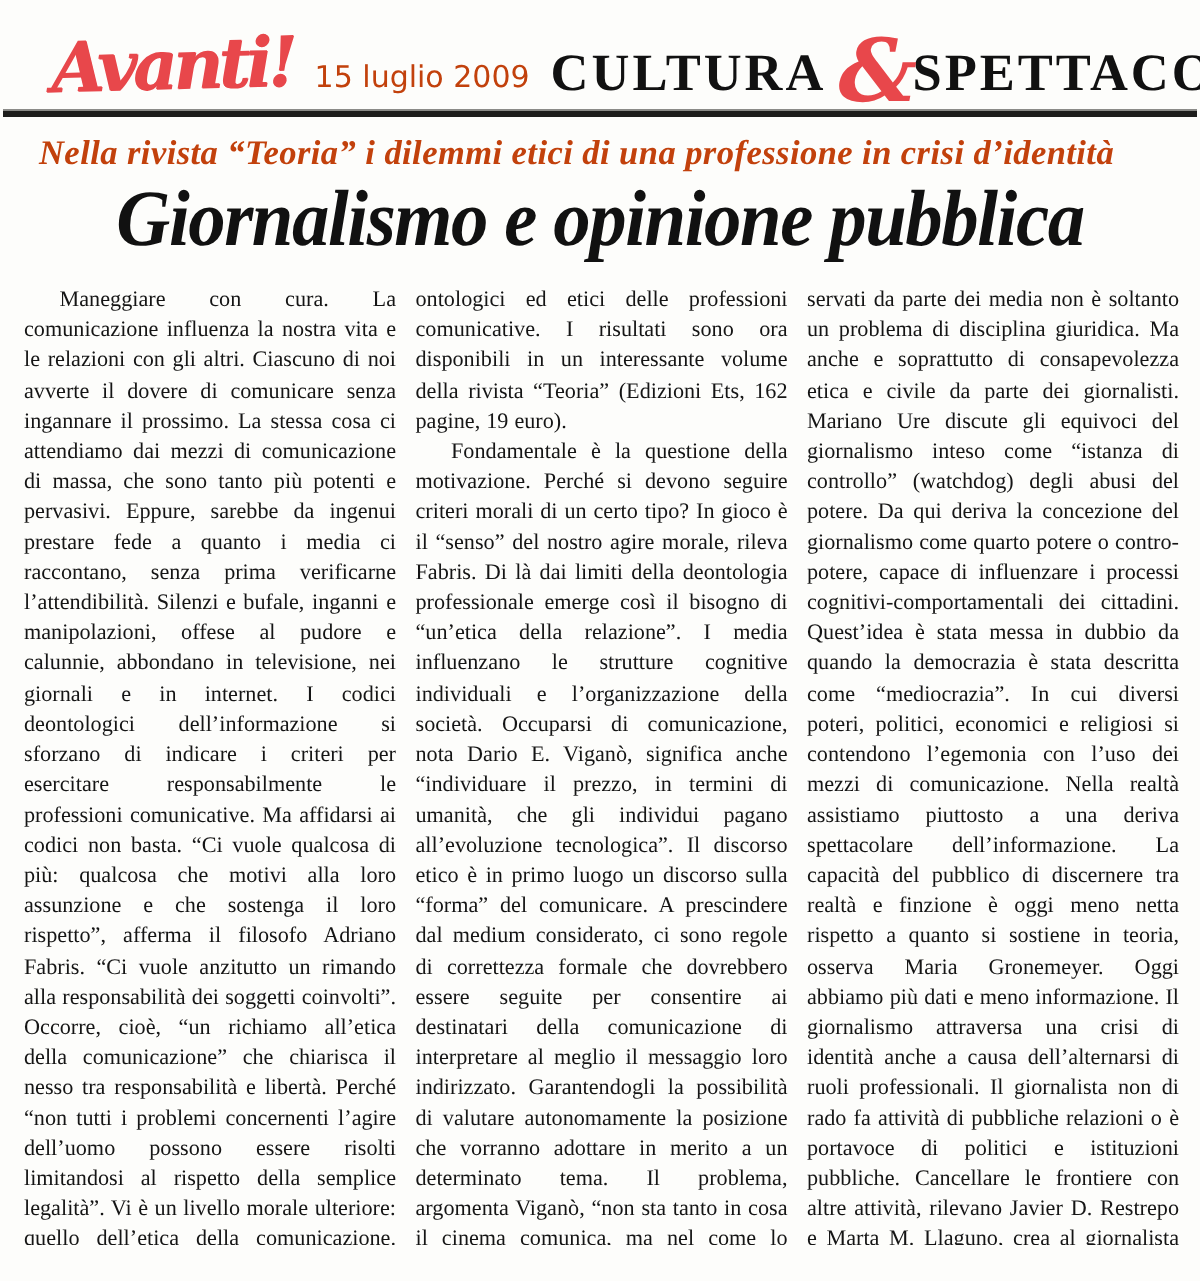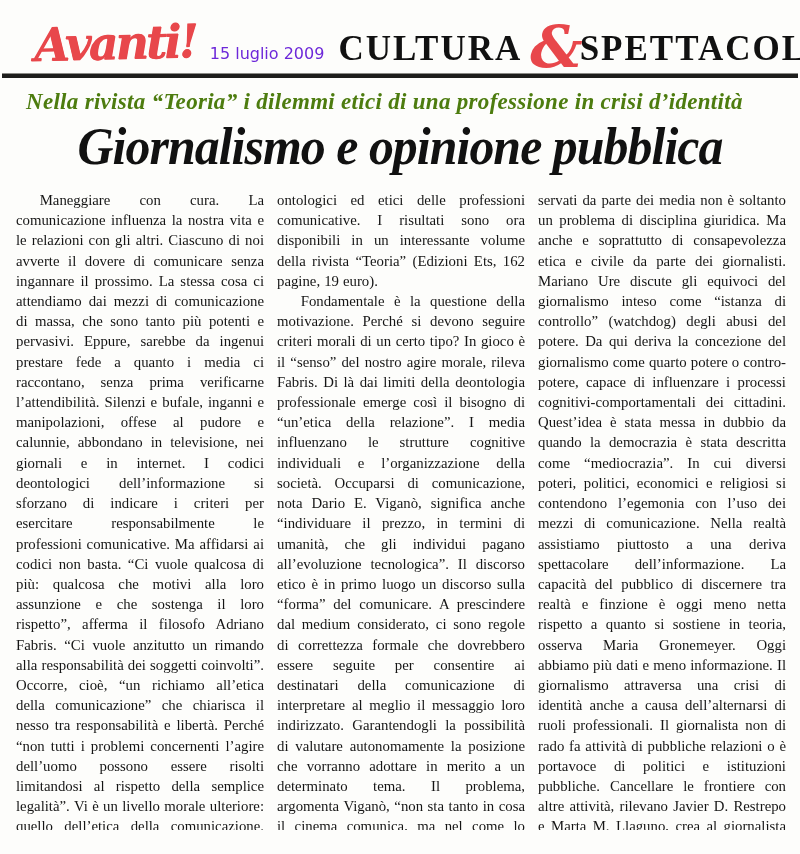--- a/index.html
+++ b/index.html
@@ -27,22 +27,22 @@
     font-size: 46px;
     line-height: 0.95;
     color: #e8474b;
     letter-spacing: -3px;
     transform: rotate(-1.5deg);
     white-space: nowrap;
     text-shadow: 0.5px 0.5px 0 #e8474b;
   }
   .issue-date {
     font-family: "DejaVu Sans", sans-serif;
-    font-size: 16px;
-    color: #6d28d9;
+    font-size: 20px;
+    color: #c2410c;
     padding-bottom: 3px;
     white-space: nowrap;
   }
   .section {
     font-family: "Liberation Serif", serif;
     font-weight: bold;
     font-size: 35px;
     letter-spacing: 2px;
     white-space: nowrap;
     color: #111;
@@ -69,21 +69,21 @@
     border-top: 1px solid #8a8a86;
   }
   
   .kicker {
     font-weight: bold;
     font-style: italic;
     font-size: 23px;
     letter-spacing: 0.3px;
     padding: 11px 8px 0 26px;
     white-space: nowrap;
-    color: #4d7c0f;
+    color: #c2410c;
   }
   .headline {
     margin: 2px 0 0 0;
     font-weight: bold;
     font-style: italic;
     font-size: 53px;
     line-height: 1.12;
     text-align: center;
     white-space: nowrap;
     transform: scaleX(0.94);

